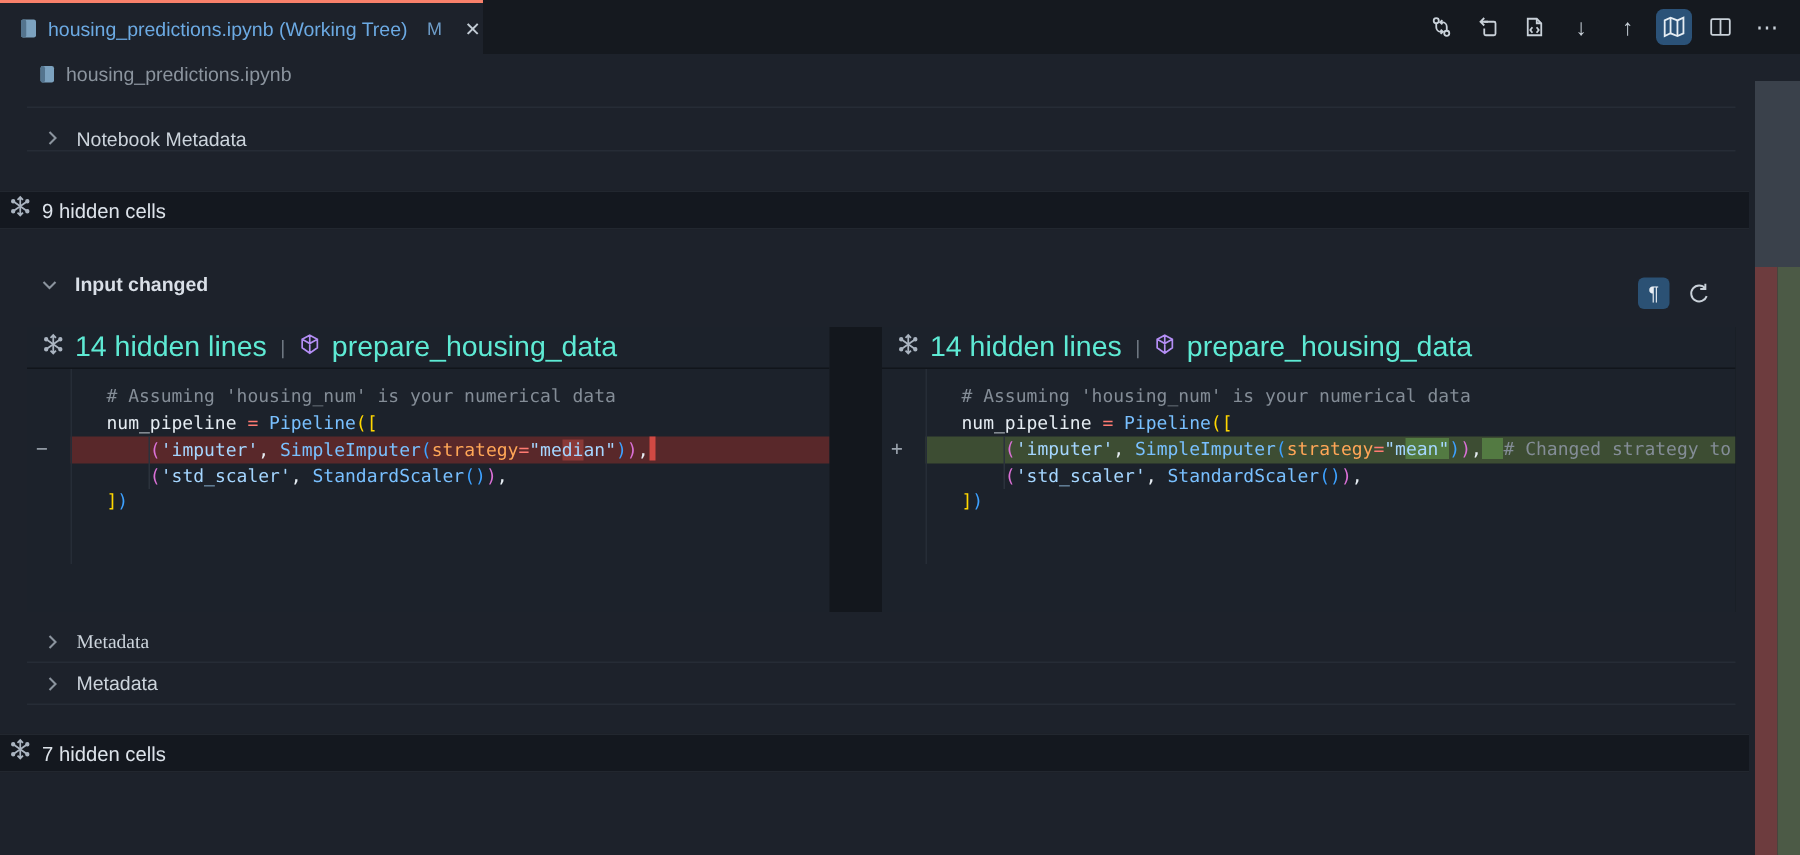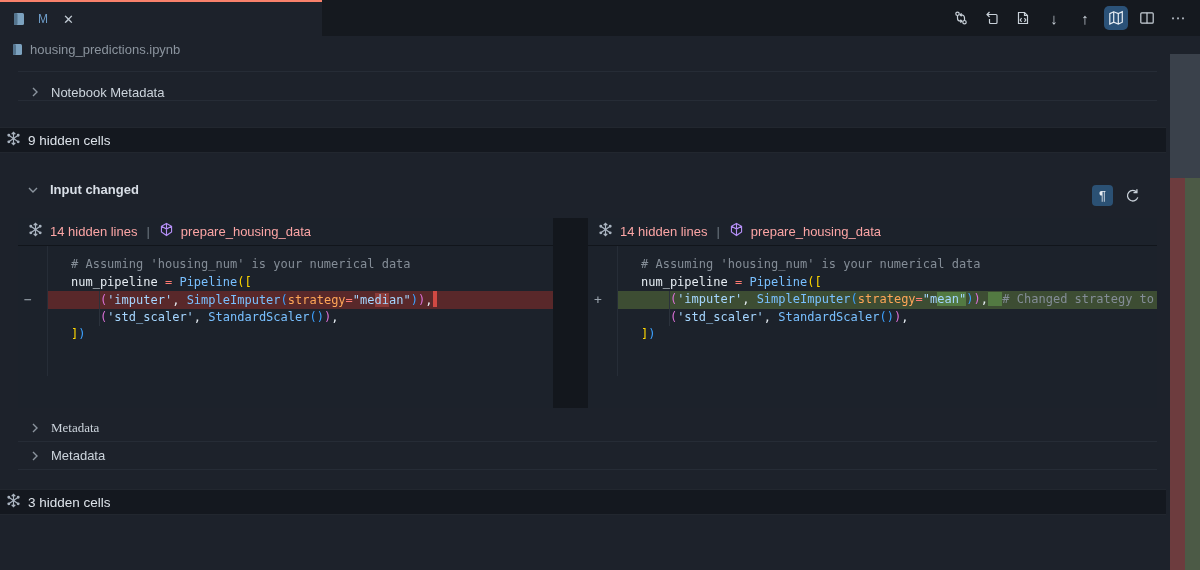--- a/index.html
+++ b/index.html
@@ -13,21 +13,21 @@
   .tab-title { font-size:13px; color:#6caae3; white-space:nowrap; }
   .tab-badge { font-size:12px; color:#6e9dc9; margin-left:6px; }
   .tab-close { font-size:13px; color:#c3ccd5; margin-left:8px; cursor:pointer; }
   .toolbar { position:absolute; right:10px; top:0; height:36px; display:flex; align-items:center; gap:7px; }
   .tbtn { width:24px; height:24px; display:flex; align-items:center; justify-content:center; border-radius:5px; color:#c9d1d9; }
   .tbtn svg { display:block; }
   .tbtn.active { background:#2b5278; }
   .tbtn.txt { font-size:15px; }
 
   
-  .breadcrumb { position:absolute; top:36px; left:0; width:1166px; height:26px; display:flex; align-items:center; gap:7px; padding-left:12px; }
+  .breadcrumb { position:absolute; top:36px; left:0; width:1166px; height:26px; display:flex; align-items:center; gap:7px; padding-left:26px; }
   .breadcrumb span { font-size:13px; color:#8b949e; }
 
   
   .cellrow { position:absolute; left:18px; width:1139px; height:30px; display:flex; align-items:center; gap:8px; padding-left:9px;
              border-top:1px solid #262c36; border-bottom:1px solid #262c36; }
   .cellrow .lbl { font-size:13px; color:#ccd4dc; }
   .chev { color:#8b949e; display:flex; align-items:center; }
   .strip { position:absolute; left:0; width:1166px; height:26px; background:#14181f; border-top:1px solid #22272f; border-bottom:1px solid #22272f;
            display:flex; align-items:center; gap:7px; padding-left:6px; }
   .strip .lbl { font-size:13.5px; color:#dde3ea; }
@@ -37,21 +37,21 @@
   .pilcrow-btn { position:absolute; right:44px; top:3px; width:21px; height:21px; background:#2b5174; border-radius:4px;
                  display:flex; align-items:center; justify-content:center; font-size:13px; color:#e8edf3; }
   .undo-btn { position:absolute; right:16px; top:5px; width:18px; height:18px; display:flex; align-items:center; justify-content:center; }
 
   
   .diff-backdrop { position:absolute; left:18px; top:218px; width:1139px; height:190px; background:#13171d; }
   .pane { position:absolute; top:218px; height:190px; background:#1c222b; overflow:hidden; }
   .pane.left  { left:18px;  width:535px; }
   .pane.right { left:588px; width:569px; }
   .pane-head { height:28px; display:flex; align-items:center; gap:7px; padding-left:10px; border-bottom:1px solid #11151b; }
-  .pane-head .lbl { font-size:13px; color:#fca5a5; }
+  .pane-head .lbl { font-size:19px; color:#5eead4; }
   .pane-head .sep { color:#6e7781; font-size:13px; padding:0 2px; }
   .code { position:absolute; top:28px; left:0; right:0; height:336px; padding-top:10px;
           font-family:"DejaVu Sans Mono", monospace; font-size:12px; line-height:17.5px; white-space:pre; }
   .codeline { position:relative; height:17.5px; padding-left:53px; }
   .codeline .gutter { position:absolute; left:6px; top:0; width:20px; color:#9aa3ad; font-size:13px; text-align:left; }
   .codeline .linebg { position:absolute; left:29px; right:0; top:0; bottom:0; }
   .codeline.removed .linebg { background:#59282a; }
   .codeline.added   .linebg { background:#3d4d33; }
   .codeline .toks { position:relative; }
   .codeline.removed .hl { background:#8a3a38; }
@@ -72,20 +72,21 @@
 <body>
 
 <div class="tabstrip">
   <div class="tab">
     <span class="nb-icon">
       <svg width="12" height="14">
           <rect x="1" y="1" width="10" height="12" rx="1.5" fill="#7ca2bf"></rect>
           <rect x="1" y="1" width="3.5" height="12" rx="1.5" fill="#54748e"></rect>
         </svg>
     </span>
+    <span class="tab-title">housing_predictions.ipynb (Working Tree)</span>
     <span class="tab-badge">M</span>
     <span class="tab-close">✕</span>
   </div>
   <div class="toolbar">
     <span class="tbtn">
       <svg width="16" height="16" viewBox="0 0 16 16" fill="none" stroke="#c9d1d9" stroke-width="1.2">
         <circle cx="4.5" cy="3.8" r="1.7"></circle>
           <circle cx="11.5" cy="12.2" r="1.7"></circle>
         <path d="M4.5 5.8v2.4a3 3 0 0 0 3 3h1.3M7.4 9.8l1.6 1.4-1.6 1.4"></path>
         <path d="M11.5 10.2V7.8a3 3 0 0 0-3-3H7.2M8.6 6.2 7 4.8l1.6-1.4"></path>
@@ -248,20 +249,20 @@
   <span>
     <svg width="15" height="15" viewBox="0 0 14 14" fill="none" stroke="#aab4c0" stroke-width="1.1">
       <path d="M7 1.4v11.2M5.3 3 7 1.3 8.7 3M5.3 11 7 12.7 8.7 11"></path>
         <path d="M2.6 3.9l8.8 6.2M11.4 3.9 2.6 10.1"></path>
       <circle cx="2.6" cy="3.9" r="0.8" fill="#aab4c0"></circle>
         <circle cx="11.4" cy="3.9" r="0.8" fill="#aab4c0"></circle>
       <circle cx="2.6" cy="10.1" r="0.8" fill="#aab4c0"></circle>
         <circle cx="11.4" cy="10.1" r="0.8" fill="#aab4c0"></circle>
     </svg>
   </span>
-  <span class="lbl">3 hidden cells</span>
+  <span class="lbl">7 hidden cells</span>
 </div>
 
 <div class="ruler">
   <div class="slider"></div>
   <div class="del"></div>
   <div class="ins"></div>
 </div>
 
 </body></html>

